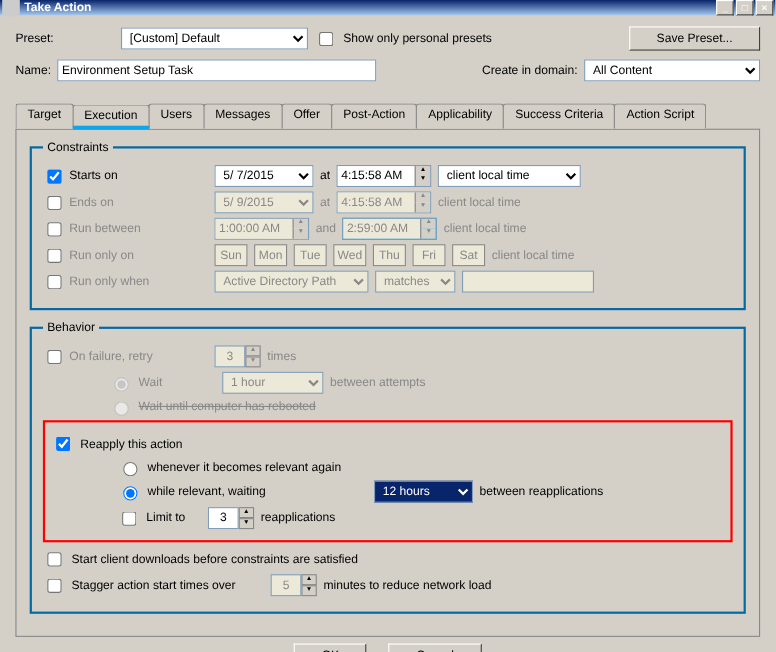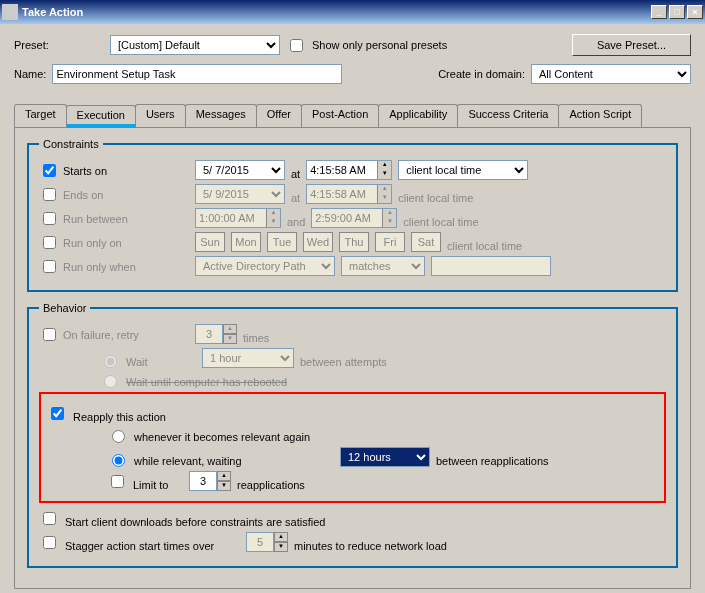--- a/index.html
+++ b/index.html
@@ -1,33 +1,33 @@
 <!DOCTYPE html>
 <html><head>
 <meta charset="utf-8">
 <style>
 * { box-sizing: border-box; font-family: Tahoma, sans-serif; font-size: 11px; }
 body { margin: 0; background: #d4d0c8; width: 705px; height: 593px; overflow: hidden; }
-.titlebar { background: linear-gradient(#08246b, #a6caf0); height: 24px; display: flex; align-items: center; padding: 0 2px; color: white; font-weight: bold; }
+.titlebar { background: linear-gradient(#08246b, #a6caf0); height: 14px; display: flex; align-items: center; padding: 0 2px; color: white; font-weight: bold; }
 .titlebar .icon { width: 16px; height: 16px; background: #ccc; margin-right: 4px; }
 .titlebar .title { flex: 1; }
 .titlebar .winbtns { display: flex; gap: 2px; }
 .titlebar .winbtn { width: 16px; height: 14px; background: #d4d0c8; border: 1px solid #fff; border-right-color: #404040; border-bottom-color: #404040; font-size: 9px; text-align: center; line-height: 12px; cursor: pointer; }
 .content { padding: 10px 14px; }
 .row { display: flex; align-items: center; margin-bottom: 8px; gap: 6px; }
 label.static { white-space: nowrap; }
 input[type=text], select { border: 1px solid #7f9db9; background: white; height: 20px; padding: 1px 3px; }
 input[type=text].ro, select.ro, .spinner.ro input { background: #ece9d8; color: #888; }
 .tabs { display: flex; margin-top: 20px; }
 .tab { padding: 3px 10px; border: 1px solid #888; border-bottom: none; background: #d4d0c8; border-top-left-radius: 3px; border-top-right-radius: 3px; margin-right: -1px; cursor: pointer; }
 .tab.active { background: #d4d0c8; position: relative; top: 1px; z-index: 2; border-bottom: 4px solid #0ea5e9; }
 .tabpanel { border: 1px solid #888; padding: 10px; background: #d4d0c8; min-height: 420px; }
 fieldset { border: 2px solid #0369a1; margin-bottom: 10px; padding: 6px 10px 10px 10px; }
 legend { padding: 0 4px; }
-.crow { display: flex; align-items: flex-end; margin: 4px 0; gap: 6px; }
+.crow { display: flex; align-items: center; margin: 4px 0; gap: 6px; }
 .crow .lbl { width: 150px; display: flex; align-items: center; gap: 4px; }
 .daybtn { width: 30px; height: 20px; border: 1px solid #888; background: #ece9d8; color: #888; text-align: center; line-height: 18px; }
 .spinner { display: inline-flex; }
 .spinner input { width: 28px; height: 20px; border: 1px solid #7f9db9; text-align: center; }
 .spinbtns { display: flex; flex-direction: column; }
 .spinbtns div { width: 14px; height: 10px; background: #d4d0c8; border: 1px solid #888; font-size: 6px; text-align: center; line-height: 7px; cursor: pointer; }
 .highlight { border: 2px solid red; padding: 6px; margin: 2px 0 6px 0; }
 select.dark { background: #08246b; color: white; }
 .btn { height: 22px; padding: 2px 24px; background: #d4d0c8; border: 1px solid #fff; border-right-color: #404040; border-bottom-color: #404040; cursor: pointer; }
 .btnrow { display: flex; justify-content: center; gap: 20px; margin-top: 6px; }
@@ -154,21 +154,21 @@
         <div class="daybtn">Sat</div>
         <span>client local time</span>
       </div>
 
       <div class="crow disabled">
         <div class="lbl">
             <input type="checkbox" style="">
             <span>Run only when</span>
           </div>
         <select class="ro" style="width:140px"><option>Active Directory Path</option></select>
-        <select class="ro" style="width:84px"><option>matches</option></select>
+        <select class="ro" style="width:73px"><option>matches</option></select>
         <input type="text" class="ro" style="width: 120px;">
       </div>
     </fieldset>
 
     <fieldset>
       <legend>Behavior</legend>
 
       <div class="crow disabled">
         <div class="lbl">
             <input type="checkbox" style="">

